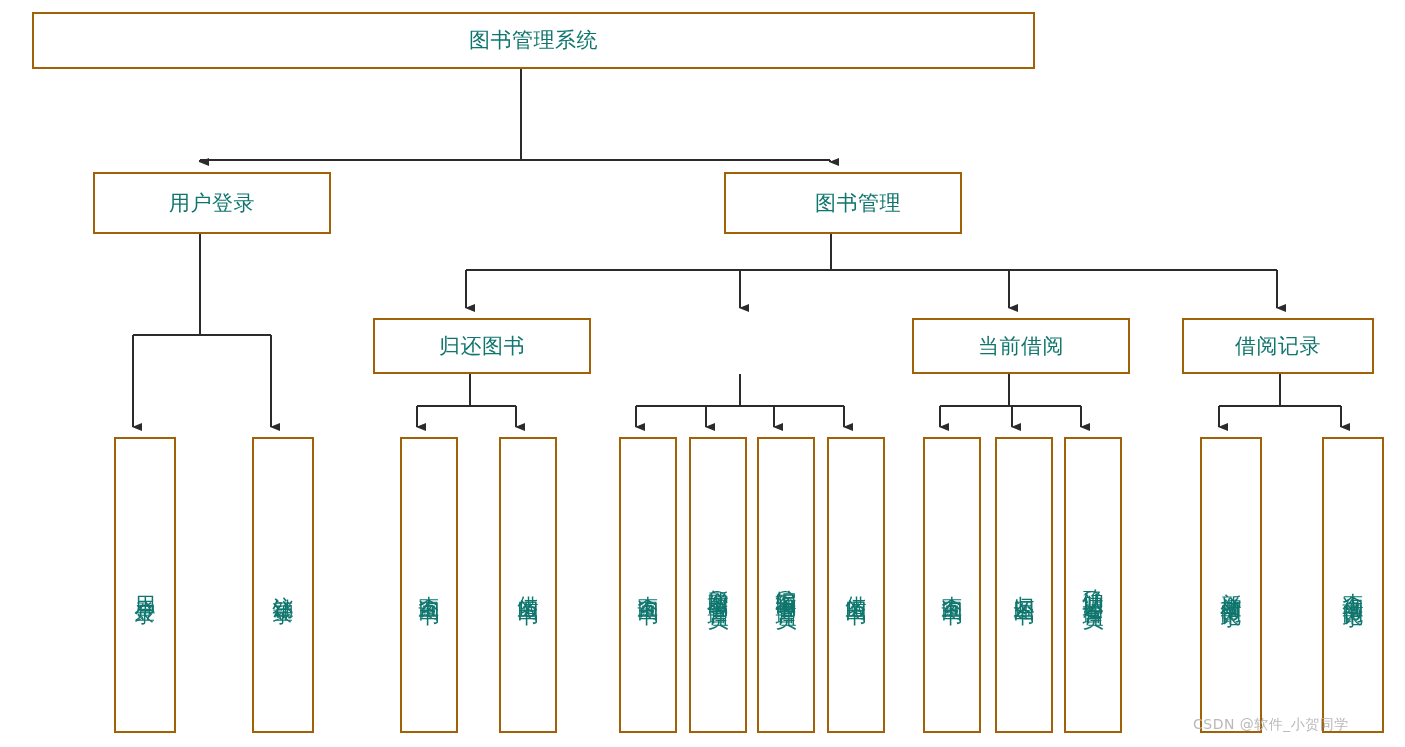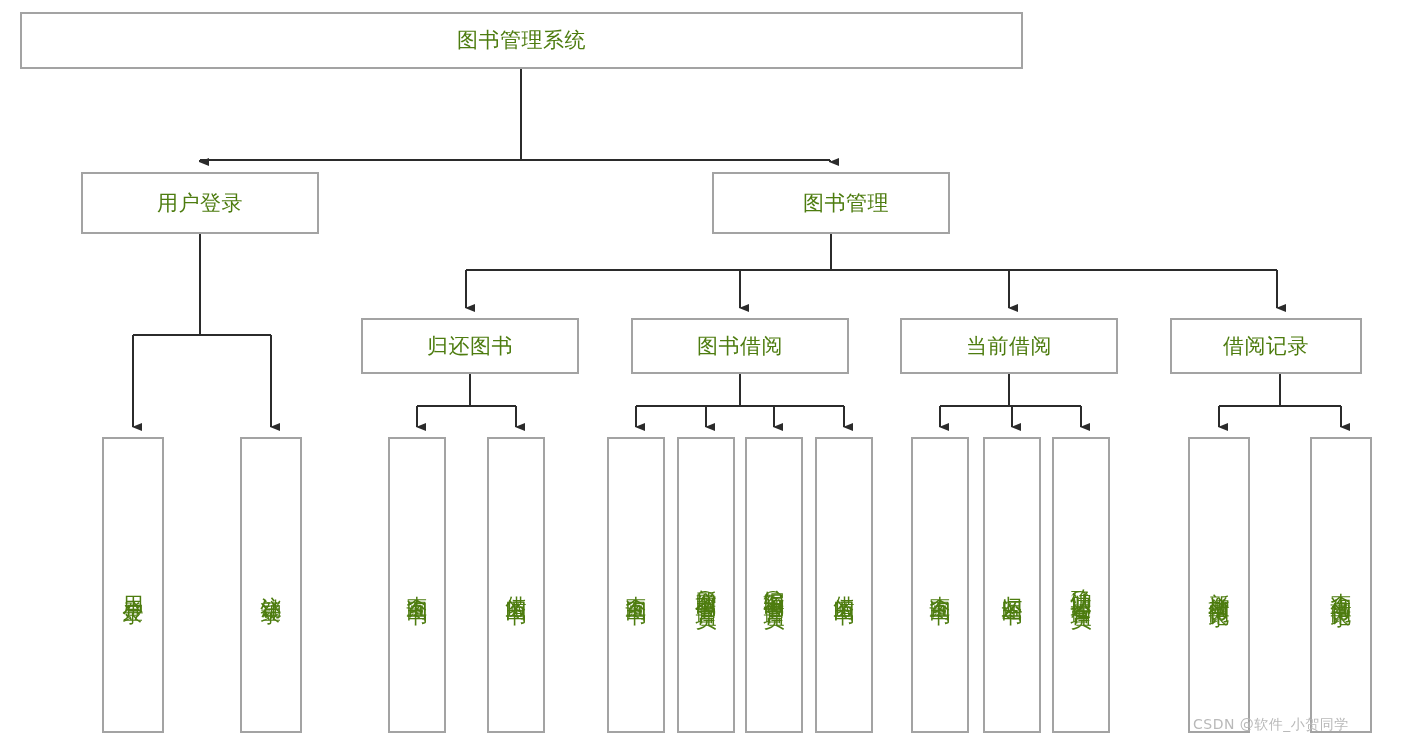--- a/index.html
+++ b/index.html
@@ -22,25 +22,26 @@
     position: absolute;
     left: 0;
     top: 0;
     width: 1405px;
     height: 747px;
   }
   .node {
     position: absolute;
     box-sizing: border-box;
     background: #ffffff;
-    border: 2px solid #a3a3a3;
+    border: 2px solid #a16207;
     display: flex;
     align-items: center;
     justify-content: center;
-    color: #4d7c0f;
+    color: #0f766e;
+    margin-left: 12px;
   }
   .node-label {
     display: block;
     text-align: center;
     line-height: 1.16;
     white-space: nowrap;
   }
   .node.horiz .node-label {
     font-size: 21px;
     letter-spacing: 0.5px;
@@ -126,23 +127,20 @@
   <div class="node horiz" id="node-l2-0" style="left: 81px; top: 172px; width: 238px; height: 62px;">
     <span class="node-label">用户登录</span>
   </div>
   <div class="node horiz" id="node-l2-1" style="left: 712px; top: 172px; width: 238px; height: 62px; padding-left: 30px;">
     <span class="node-label">图书管理</span>
   </div>
 
   <div class="node horiz" id="node-l3-0" style="left: 361px; top: 318px; width: 218px; height: 56px;">
     <span class="node-label">归还图书</span>
   </div>
-  <div class="node horiz" id="node-l3-1" style="left: 631px; top: 318px; width: 218px; height: 56px;">
-    <span class="node-label">图书借阅</span>
-  </div>
   <div class="node horiz" id="node-l3-2" style="left: 900px; top: 318px; width: 218px; height: 56px;">
     <span class="node-label">当前借阅</span>
   </div>
   <div class="node horiz" id="node-l3-3" style="left: 1170px; top: 318px; width: 192px; height: 56px;">
     <span class="node-label">借阅记录</span>
   </div>
 
   <div class="node vert" id="node-leaf-0" style="left: 102px; top: 437px; width: 62px; height: 296px;">
     <span class="node-label">用户登录</span>
   </div>

